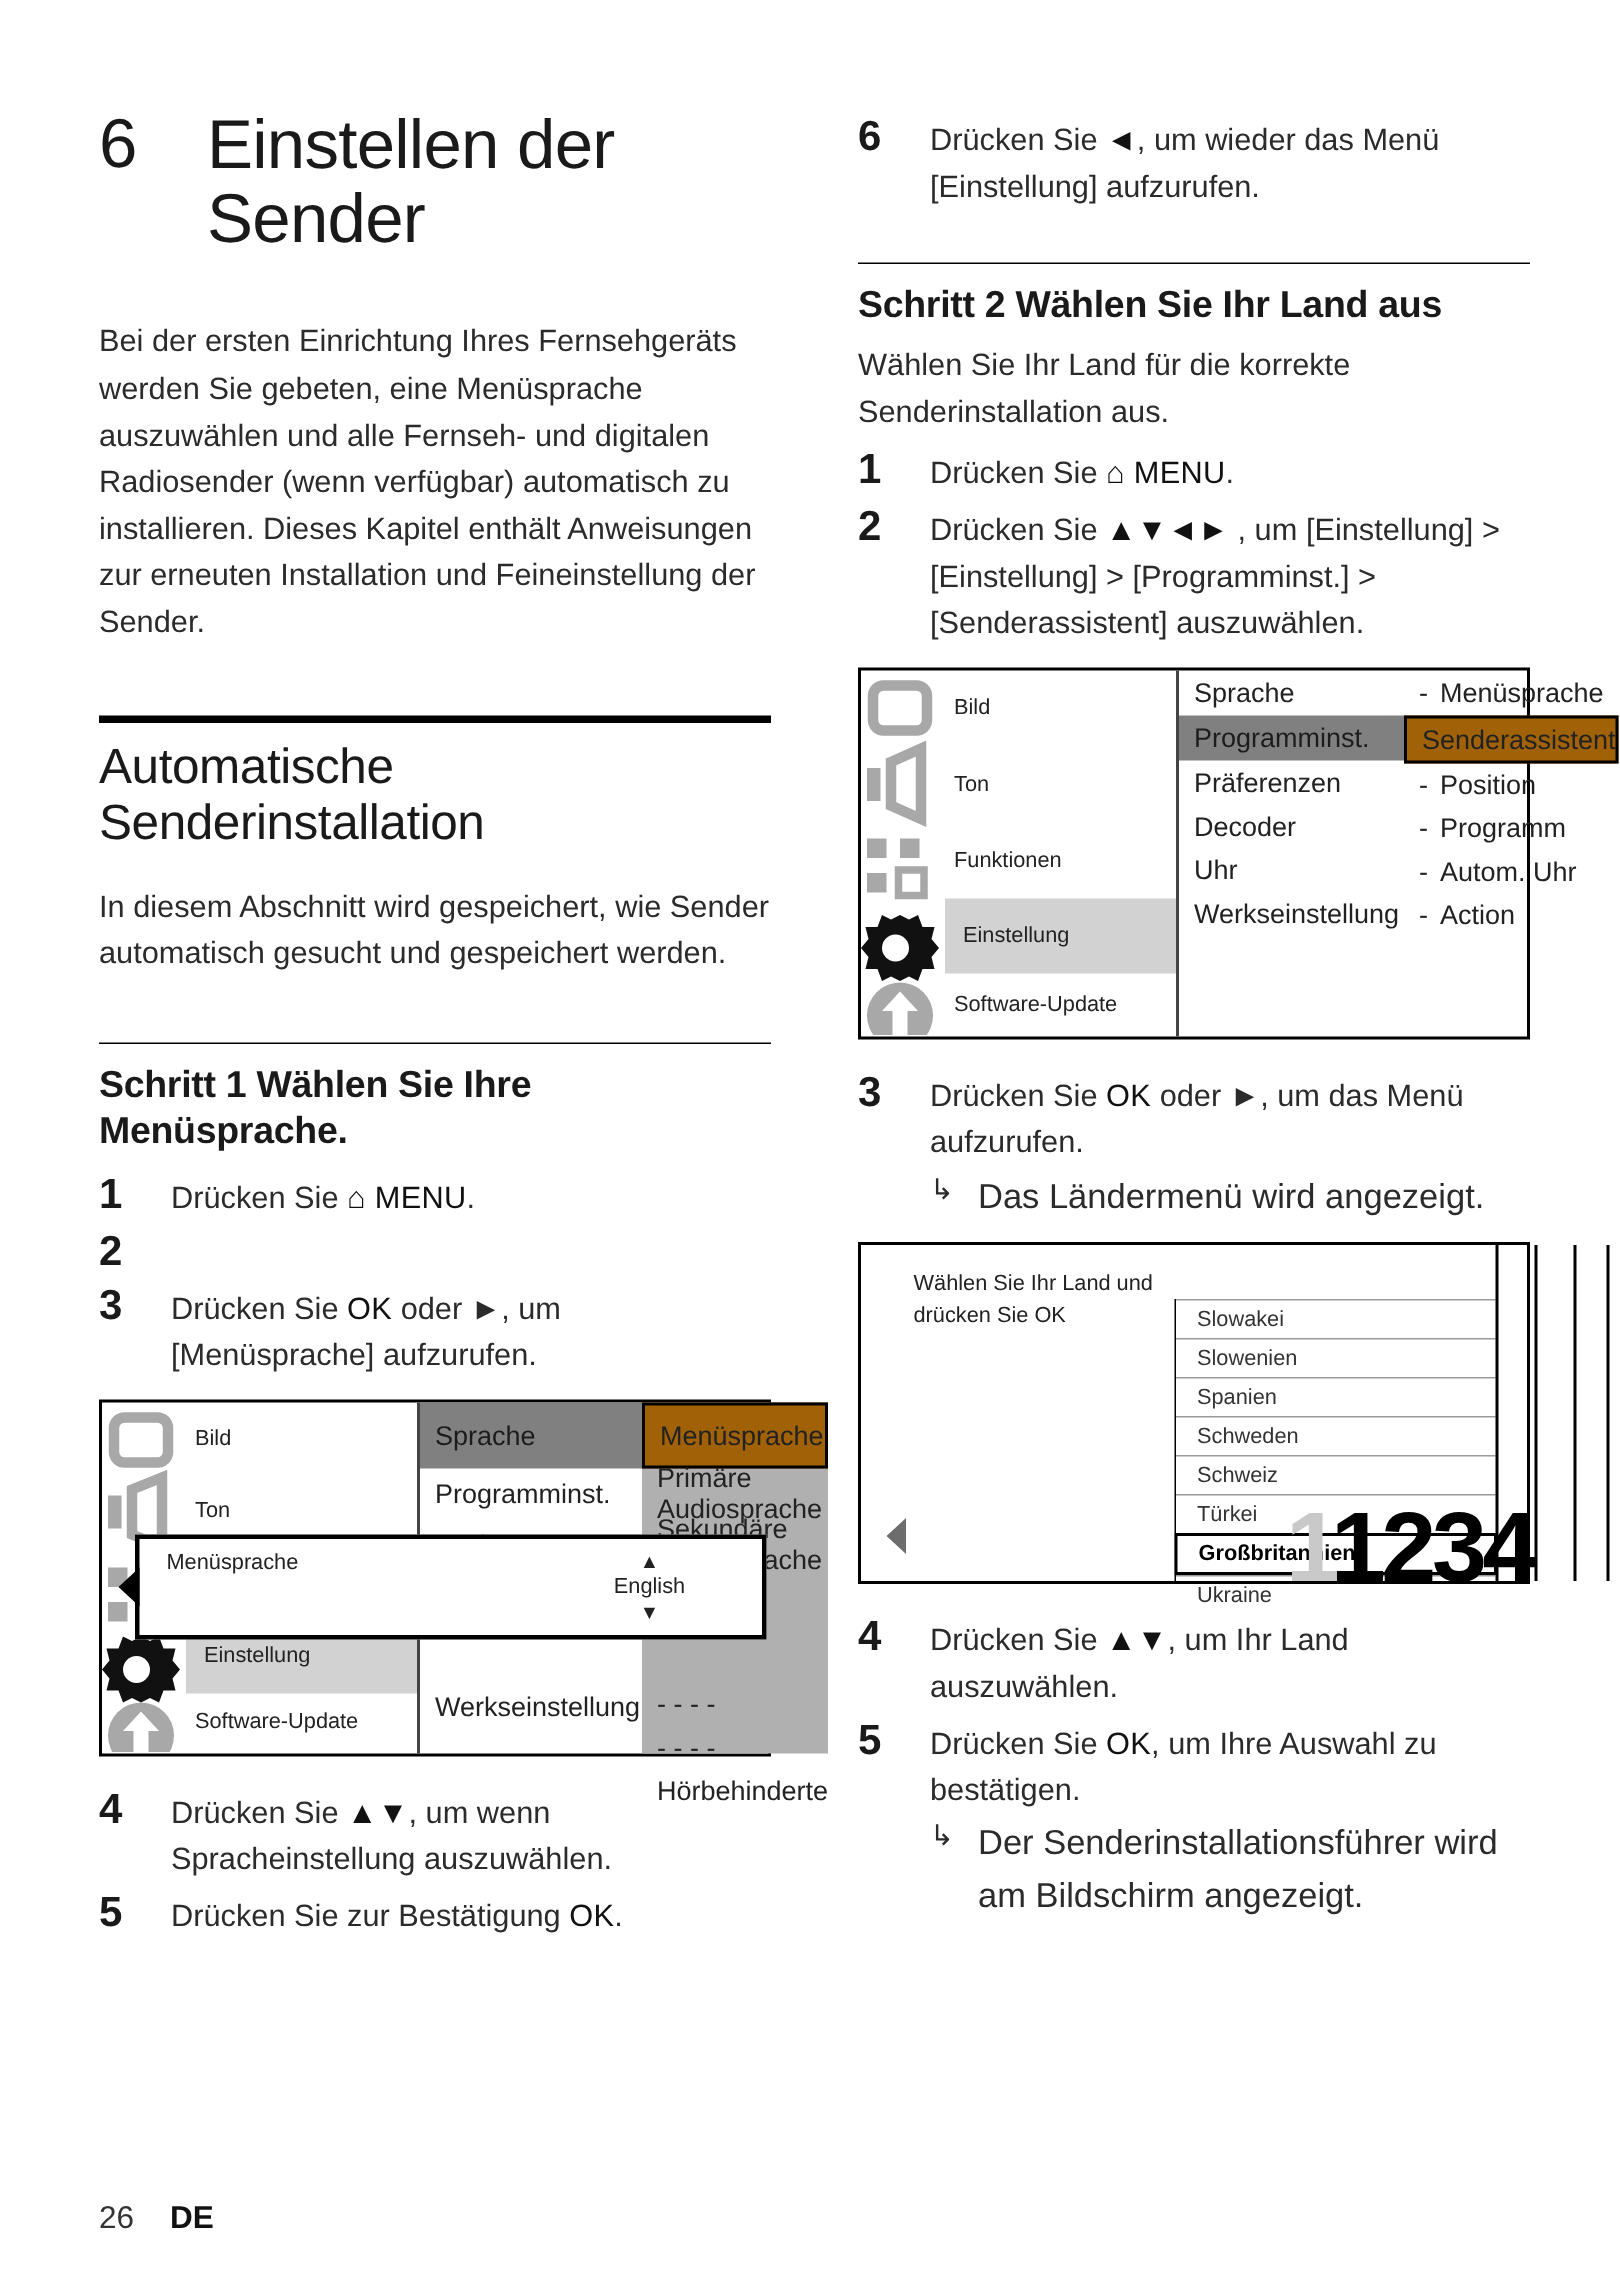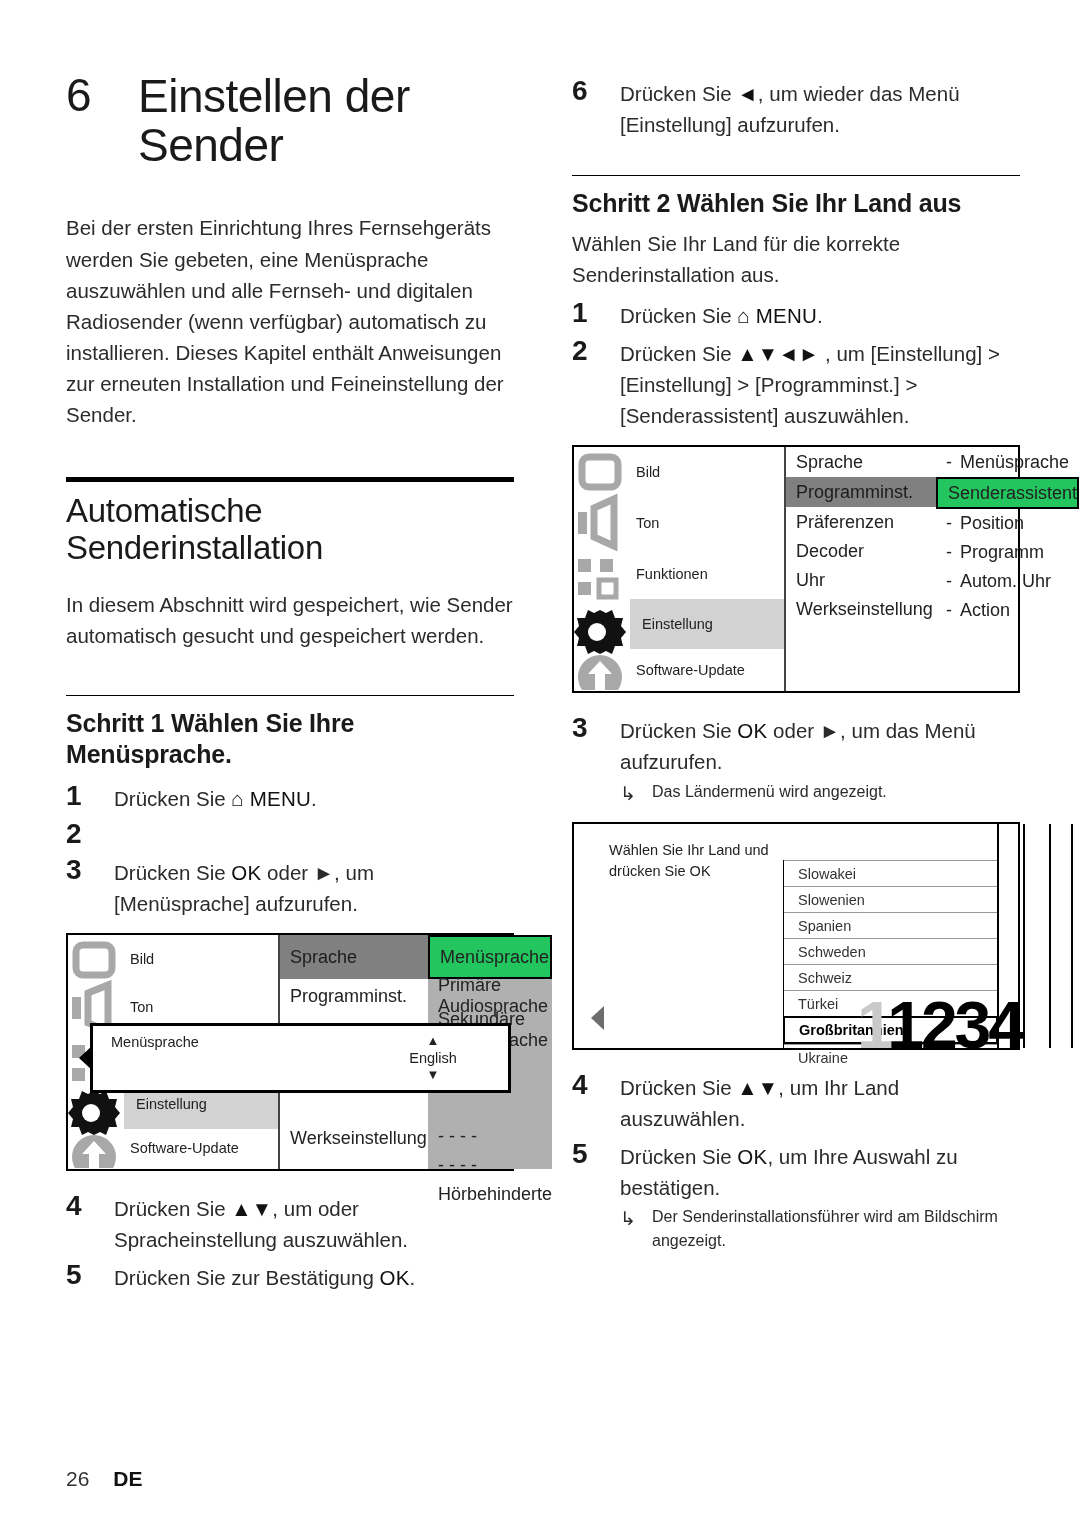--- a/index.html
+++ b/index.html
@@ -65,21 +65,21 @@
     font-size:20.5px;line-height:1.5;font-weight:300;color:#2b2b2b;
     padding-top:5px;flex:1;
   }
   .st-txt .kbd{font-weight:500;color:#111;letter-spacing:0.2px;}
   .result{
     display:flex;align-items:flex-start;margin-top:2px;
   }
   .result-arrow{
     width:32px;flex:none;font-size:19px;line-height:1.5;color:#2b2b2b;
   }
-  .result-txt{font-size:16px;line-height:1.5;font-weight:300;color:#2b2b2b;}
+  .result-txt{font-size:23px;line-height:1.5;font-weight:300;color:#2b2b2b;}
 
   
   .tv{
     position:relative;
     border:2.5px solid #000;
     background:#fff;
     box-sizing:border-box;
     margin:14px 0 18px 0;
   }
   .tv-rowsbox{display:flex;height:100%;}
@@ -101,21 +101,21 @@
   .cell{
     font-size:18px;color:#222;
     display:flex;align-items:center;
     box-sizing:border-box;
     padding-left:10px;
   }
   .sel-dark{background:#808080;color:#1c1c1c;}
   .hl-light{background:#d2d2d2;padding-left:12px;}
   .shade{background:#b0b0b0;}
   .boxsel{
-    border:2.5px solid #000;background:#22c55e;
+    border:2.5px solid #000;background:#a16207;
     box-sizing:border-box;
   }
   .vsep{
     position:absolute;top:0;bottom:0;width:1.6px;background:#444;
   }
 
   
   .overlay{
     position:absolute;
     border:3px solid #000;
@@ -289,21 +289,21 @@
           <span class="tri">▲</span>
           <span>English</span>
           <span class="tri">▼</span>
         </div>
       </div>
     </div>
 
     <ol class="steps" style="margin-top:12px;">
       <li>
         <div class="st-num">4</div>
-        <div class="st-txt"><span>Drücken Sie </span><span class="kbd">▲▼</span><span>, um oder Spracheinstellung auszuwählen.</span></div>
+        <div class="st-txt"><span>Drücken Sie </span><span class="kbd">▲▼</span><span>, um wenn Spracheinstellung auszuwählen.</span></div>
       </li>
       <li>
         <div class="st-num">5</div>
         <div class="st-txt"><span>Drücken Sie zur Bestätigung </span><span class="kbd">OK</span><span>.</span></div>
       </li>
     </ol>
   </div>
 
   <div class="col col-right">
 

